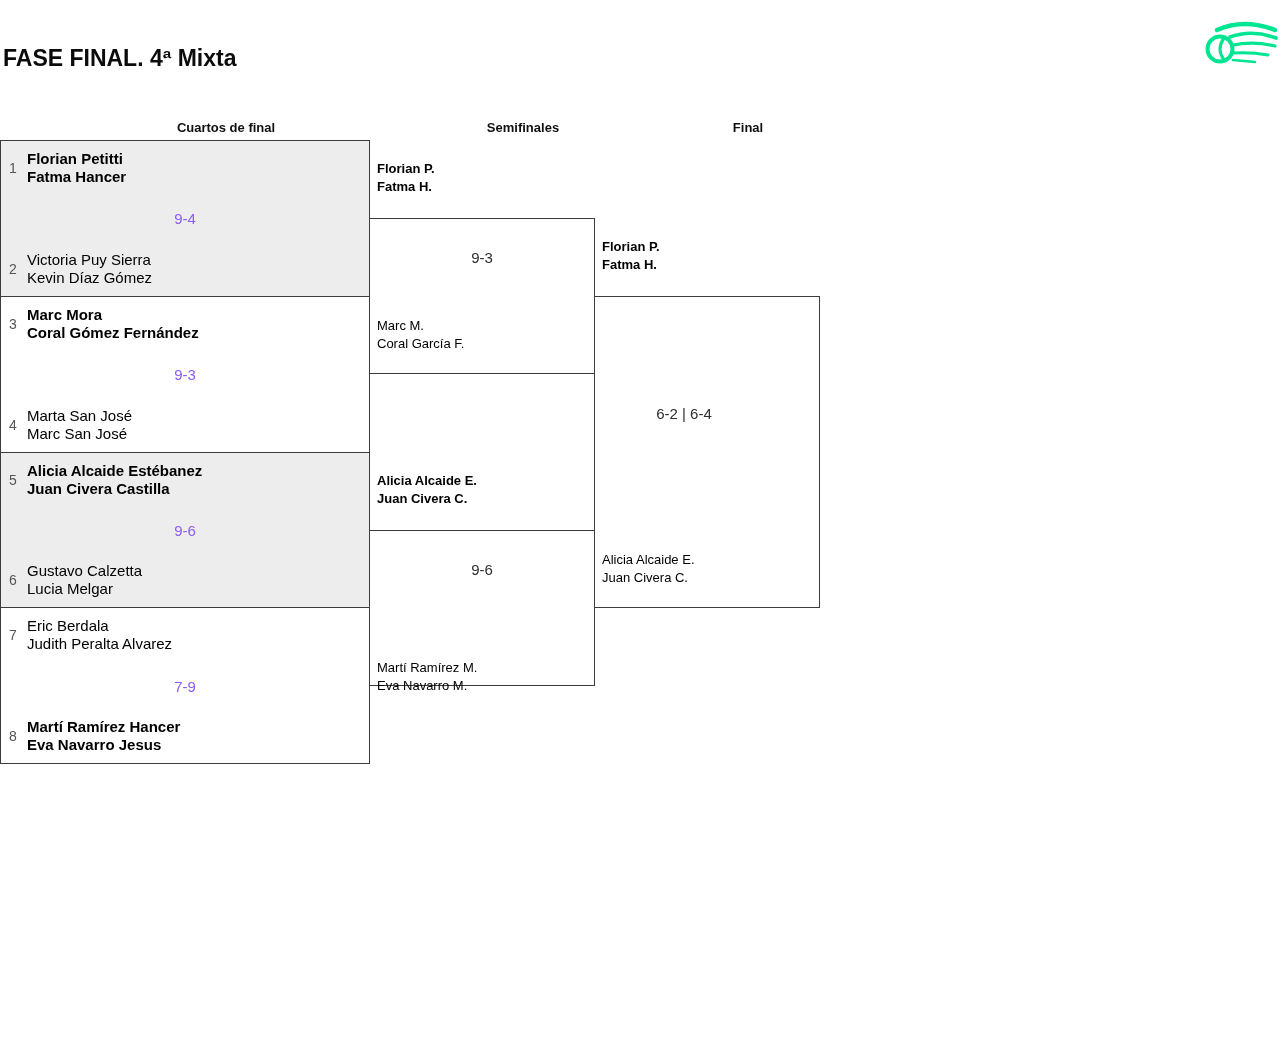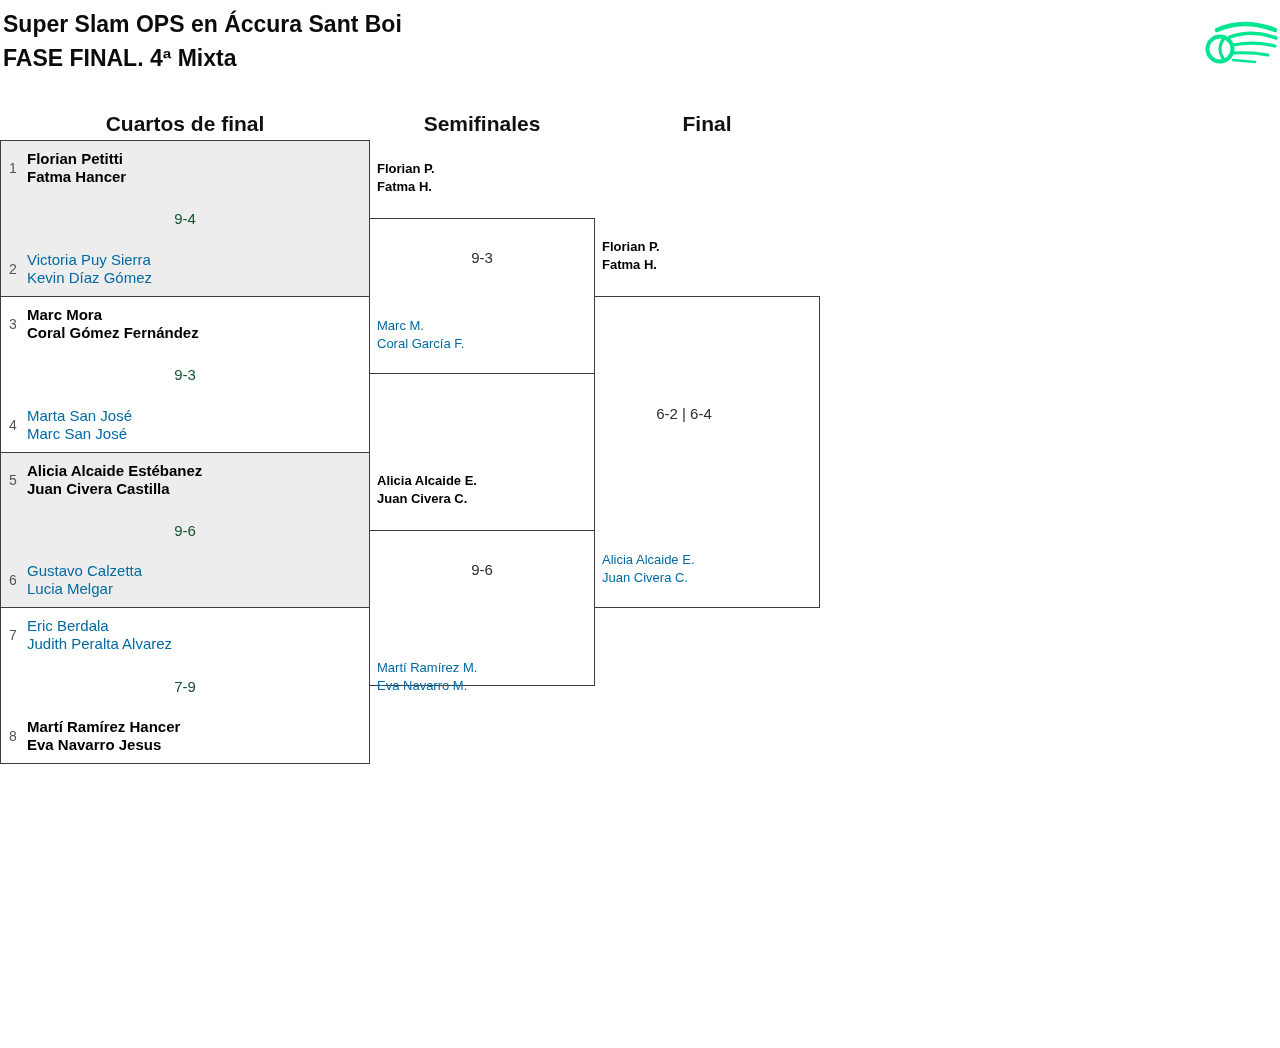--- a/index.html
+++ b/index.html
@@ -4,43 +4,43 @@
 <style>
   html,body{margin:0;padding:0;background:#fff;}
   .page{
     position:relative;width:1280px;height:1048px;background:#ffffff;
     font-family:"Liberation Sans",sans-serif;overflow:hidden;color:#111;
   }
   .title{position:absolute;left:3px;font-weight:700;font-size:23px;color:#0b0b0b;white-space:nowrap;}
   .title.l1{top:11px;}
   .title.l2{top:45px;}
   .logo{position:absolute;left:1202px;top:15px;width:76px;height:54px;}
-  .colh{position:absolute;top:112px;font-size:21px;font-weight:600;color:#101010;text-align:center;}
+  .colh{position:absolute;top:120px;font-size:13px;font-weight:600;color:#101010;text-align:center;padding-left:41px;}
   .colh.c1{left:0;width:370px;}
   .colh.c2{left:369px;width:226px;}
   .colh.c3{left:594px;width:226px;}
 
   
   .qfcol{
     position:absolute;left:0;top:140px;width:370px;height:624px;
     border:1px solid #3d3d3d;box-sizing:border-box;display:flex;flex-direction:column;
   }
   .qf{flex:1;position:relative;background:#ffffff;}
   .qf.shade{background:#ededed;}
   .qf + .qf{border-top:1px solid #3d3d3d;}
   .entry{position:absolute;left:0;right:0;display:flex;align-items:center;}
   .entry.t{top:9px;}
   .entry.b{bottom:9px;}
   .seed{flex:none;width:18px;padding-left:8px;font-size:14px;color:#555;}
   .names{font-size:15px;line-height:18px;}
   .win{font-weight:700;color:#000;}
-  .lose{font-weight:400;color:#0369a1;}
+  .lose{font-weight:400;color:#000000;}
   .score{
     position:absolute;left:0;width:100%;top:50%;transform:translateY(-50%);
-    text-align:center;font-size:15px;color:#14532d;
+    text-align:center;font-size:15px;color:#8b5cf6;
   }
 
   
   .box{position:absolute;border:1px solid #3d3d3d;box-sizing:border-box;background:transparent;}
   .box.sf1{left:369px;top:218px;width:226px;height:156px;}
   .box.sf2{left:369px;top:530px;width:226px;height:156px;}
   .box.fin{left:594px;top:296px;width:226px;height:312px;}
 
   .team{position:absolute;font-size:13px;line-height:18px;white-space:nowrap;}
   .team.sf1t{left:377px;top:160px;}
@@ -53,21 +53,20 @@
   .fscore{position:absolute;text-align:center;font-size:15px;color:#2e2e2e;}
   .fscore.sf1s{left:369px;width:226px;top:249px;}
   .fscore.sf2s{left:369px;width:226px;top:561px;}
   .fscore.fins{left:594px;width:180px;top:405px;}
 </style>
 </head>
 <body>
 
 <div class="page">
 
-  <div class="title l1">Super Slam OPS en Áccura Sant Boi</div>
   <div class="title l2">FASE FINAL. 4ª Mixta</div>
 
   <svg class="logo" viewBox="0 0 76 54" aria-hidden="true">
     <g fill="none" stroke="#00e591" stroke-linecap="round">
       <circle cx="18" cy="34" r="12.5" stroke-width="4"></circle>
       <path d="M22 23 Q14 34 22 45" stroke-width="3"></path>
       <path d="M15 15 Q42 3 73 15" stroke-width="4.5"></path>
       <path d="M28 22 Q50 14 74 23" stroke-width="3.6"></path>
       <path d="M31 30 Q52 26 73 31" stroke-width="3.2"></path>
       <path d="M32 38 Q49 37 66 40" stroke-width="3"></path>

